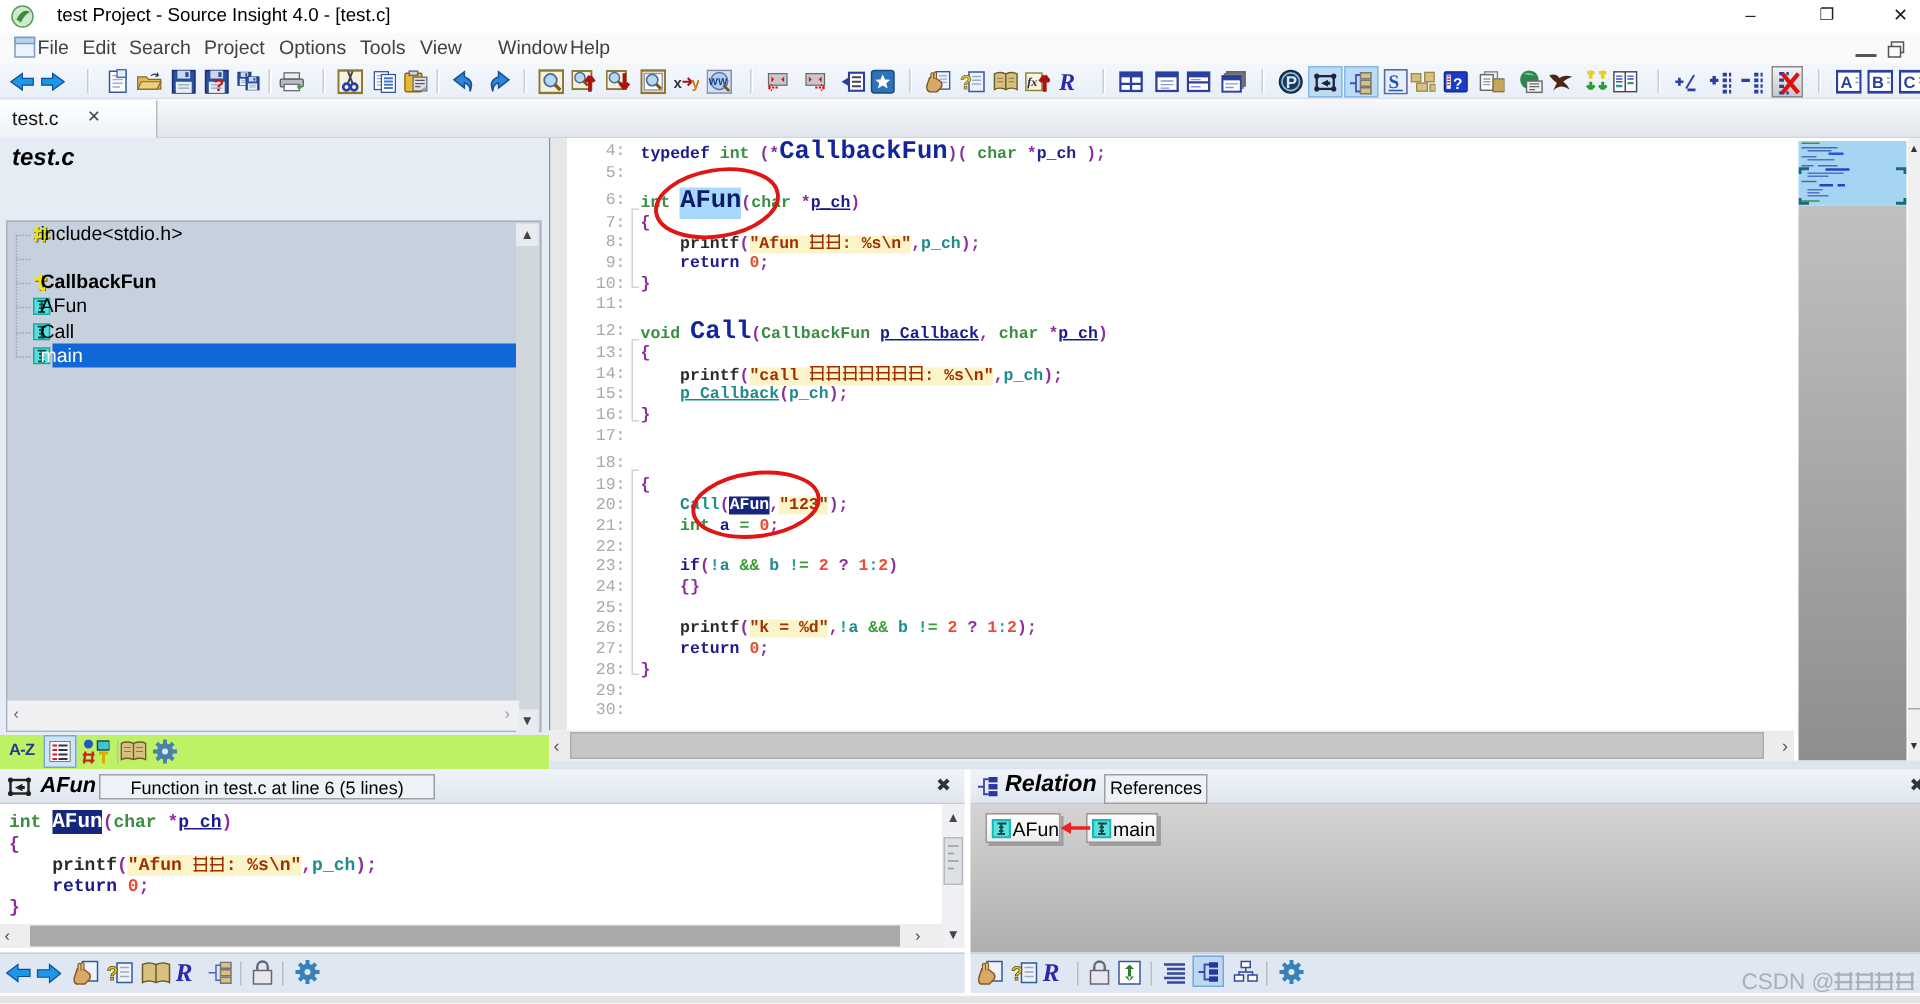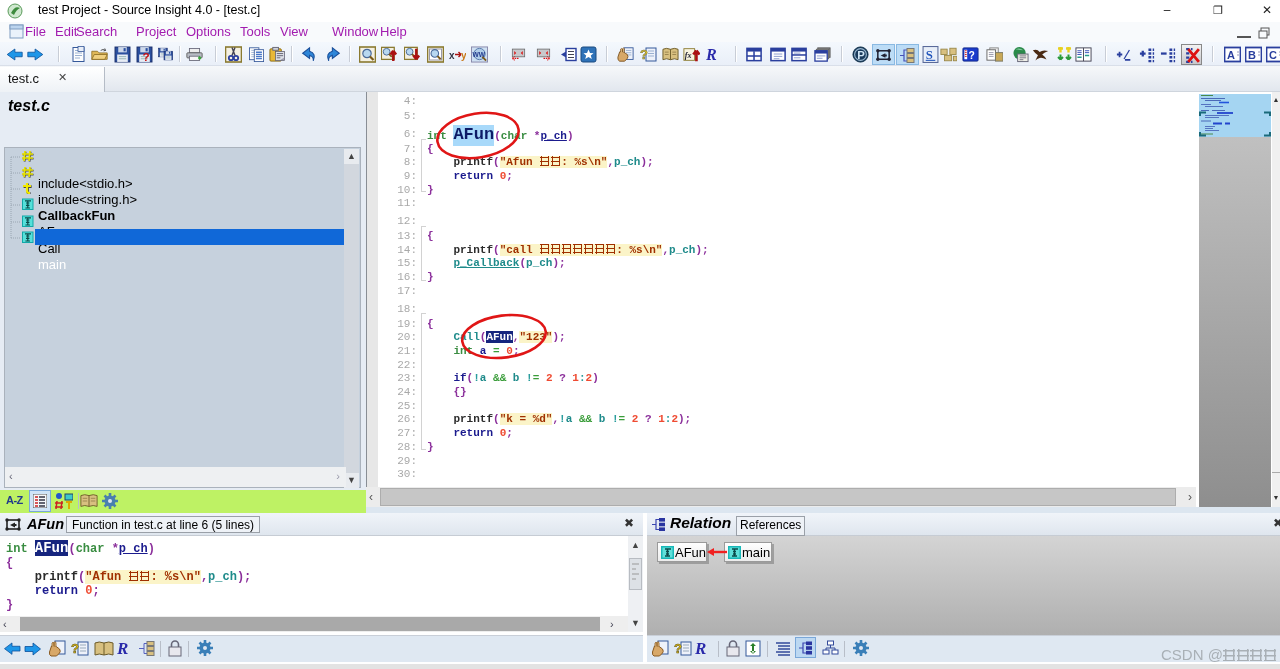--- a/index.html
+++ b/index.html
@@ -6,40 +6,40 @@
 html,body { width:1280px; height:669px; overflow:hidden; }
 body { font-family:"Liberation Sans", sans-serif; position:relative; background:#fff; }
 .abs { position:absolute; }
 
 
 #titlebar { left:0; top:0; width:1280px; height:22px; background:#ffffff; }
 #titletxt { left:38px; top:3px; font-size:12.5px; color:#000; }
 .winbtn { top:2px; width:18px; height:17px; font-size:12px; color:#222; text-align:center; line-height:17px; }
 
 
-#menubar { left:0; top:22px; width:1280px; height:20px; background:#f8fafc; font-size:13px; color:#a21caf; }
+#menubar { left:0; top:22px; width:1280px; height:20px; background:#f8fafc; font-size:13px; color:#404040; }
 .mitem { position:absolute; top:2px; }
 
 
 #toolbar { left:0; top:42px; width:1280px; height:24px; background:linear-gradient(#f4f8fd,#e9eff8); border-bottom:1px solid #d9dfe9; }
 .tico { position:absolute; top:4px; width:17px; height:17px; }
 .tsep { position:absolute; top:4px; width:1px; height:16px; background:#c8cdd6; box-shadow:1px 0 0 #fff; }
 
 
 #tabbar { left:0; top:66px; width:1280px; height:26px; background:linear-gradient(#f6f8fa,#e2e7ee); border-bottom:1px solid #cfd5dd; }
 #tab1 { left:0; top:1px; width:105px; height:25px; background:linear-gradient(#ffffff,#eef2f6); border-right:1px solid #b5bcc6; font-size:13px; color:#111; }
 
 
 #leftpanel { left:0; top:92px; width:366px; height:421px; background:#e6ecf4; }
 #lp-title { left:8px; top:5px; font-size:16px; font-weight:bold; font-style:italic; color:#000; }
 #lp-input { left:4px; top:27px; width:357px; height:25px; background:#fff; border:1px solid #9aa2ac; font-size:13.5px; color:#8a9098; line-height:23px; padding-left:8px; }
 #lp-list { left:4px; top:55px; width:357px; height:341px; background:#c6d1dd; border:1px solid #aab2bc; }
 .lrow { position:absolute; left:0; width:340px; height:16.3px; font-size:13px; color:#000; line-height:16.3px; }
 .licon { position:absolute; left:16px; top:2px; width:13px; height:12px; }
-.ltxt { position:absolute; left:33px; top:0;margin-top:28px; }
+.ltxt { position:absolute; left:22px; top:0; }
 #lp-vscroll { position:absolute; right:1px; top:1px; width:15px; height:339px; background:#d2d7de; }
 #lp-hscroll { left:5px; top:375px; width:341px; height:20px; background:#eef0f2; }
 #lp-toolbar { left:0; top:398px; width:366px; height:23px; background:#bef264; }
 
 
 #editor { left:366px; top:92px; width:830px; height:395px; background:#ffffff; border-left:1px solid #898e95; }
 #gutterstrip { left:0; top:0; width:11px; height:395px; background:#e7e7e7; }
 .cl { position:absolute; left:0; width:828px; white-space:pre; font-family:"Liberation Mono", monospace; font-size:11px; line-height:13.7px; font-weight:bold; }
 .lnum { position:absolute; width:50px; text-align:right; color:#a9a9a9; font-family:"Liberation Mono", monospace; font-size:11px; line-height:13.6px; }
 .kw { color:#1b1b8e; font-weight:bold; }
@@ -107,21 +107,21 @@
   <div class="abs winbtn" style="left:1258px">✕</div>
 </div>
 
 <div class="abs" id="menubar">
   <svg class="abs" style="left:9px;top:2px" width="15" height="15" viewBox="0 0 15 15">
       <rect x="1" y="1" width="13" height="13" fill="#eaf2fb" stroke="#7e9cc0"></rect>
       <rect x="1" y="1" width="13" height="4" fill="#bcd4ee" stroke="#7e9cc0"></rect>
     </svg>
   <span class="mitem" style="left:25px">File</span>
   <span class="mitem" style="left:55px">Edit</span>
-  <span class="mitem" style="left:76px">Search</span>
+  <span class="mitem" style="left:86px">Search</span>
   <span class="mitem" style="left:136px">Project</span>
   <span class="mitem" style="left:186px">Options</span>
   <span class="mitem" style="left:240px">Tools</span>
   <span class="mitem" style="left:280px">View</span>
   <span class="mitem" style="left:332px">Window</span>
   <span class="mitem" style="left:380px">Help</span>
   <span class="abs" style="left:1237px;top:6px;width:14px;height:10px;border-bottom:2px solid #555"></span>
   <svg class="abs" style="left:1258px;top:5px" width="12" height="12" viewBox="0 0 12 12">
       <rect x="3" y="1" width="8" height="7" fill="none" stroke="#555"></rect>
       <rect x="1" y="4" width="8" height="7" fill="#f8fafc" stroke="#555"></rect>
@@ -443,27 +443,20 @@
   <div class="abs" id="lp-list">
     <svg class="abs" style="left:0;top:0" width="30" height="100" viewBox="0 0 30 100">
       <path d="M6 9 V90 M6 9 H16 M6 25 H16 M6 41 H16 M6 57 H16 M6 74 H16 M6 90 H16" stroke="#9aa6b2" stroke-width="1" fill="none" stroke-dasharray="1,1"></path>
     </svg>
     <div class="lrow" style="top:-0.5px">
         <svg class="licon" viewBox="0 0 13 12">
           <path d="M4.6 1.6 L3.6 11.6 M9.6 1.6 L8.6 11.6 M1.6 4.6 H12.6 M1.6 8.6 H12.6" stroke="#555" stroke-width="1.9"></path>
           <path d="M4 1 L3 11 M9 1 L8 11 M1 4 H12 M1 8 H12" stroke="#e8e400" stroke-width="1.7"></path>
         </svg>
         <span class="ltxt">include&lt;stdio.h&gt;</span>
-      </div>
-    <div class="lrow" style="top:15.8px">
-        <svg class="licon" viewBox="0 0 13 12">
-          <path d="M4.6 1.6 L3.6 11.6 M9.6 1.6 L8.6 11.6 M1.6 4.6 H12.6 M1.6 8.6 H12.6" stroke="#555" stroke-width="1.9"></path>
-          <path d="M4 1 L3 11 M9 1 L8 11 M1 4 H12 M1 8 H12" stroke="#e8e400" stroke-width="1.7"></path>
-        </svg>
-        <span class="ltxt">include&lt;string.h&gt;</span>
       </div>
     <div class="lrow" style="top:32.1px;font-weight:bold">
         <svg class="licon" viewBox="0 0 13 12">
           <path d="M6.6 1.6 V9.6 Q6.6 11.6 9.6 11.6 M2.6 4.6 H10.6" stroke="#444" stroke-width="2.6" fill="none"></path>
           <path d="M6 1 V9 Q6 11 9 11 M2 4 H10" stroke="#f0e800" stroke-width="2.2" fill="none"></path>
         </svg>
         <span class="ltxt">CallbackFun</span>
       </div>
     <div class="lrow" style="top:48.4px">
         <svg class="licon" viewBox="0 0 13 12">
@@ -555,25 +548,27 @@
   <div class="lnum" style="top:294.0px;line-height:13.7px">24:</div>
   <div class="lnum" style="top:307.7px;line-height:13.7px">25:</div>
   <div class="lnum" style="top:321.4px;line-height:13.7px">26:</div>
   <div class="lnum" style="top:335.1px;line-height:13.7px">27:</div>
   <div class="lnum" style="top:348.8px;line-height:13.7px">28:</div>
   <div class="lnum" style="top:362.5px;line-height:13.7px">29:</div>
   <div class="lnum" style="top:376.2px;line-height:13.7px">30:</div>
   <div class="guides" style="left:54px;top:47px;height:53px"></div>
   <div class="guides" style="left:54px;top:134px;height:55px"></div>
   <div class="guides" style="left:54px;top:221px;height:137px"></div>
+  <div class="cl" style="left:60px;top:-0.2px;line-height:19px"><span class="kw">typedef</span> <span class="ty">int</span> <span class="pu">(*</span><span class="big">CallbackFun</span><span class="pu">)(</span> <span class="ty">char</span> <span class="pu">*</span><span style="color:#23238e">p_ch</span> <span class="pu">);</span></div>
   <div class="cl" style="left:60px;top:32.5px;line-height:19px"><span class="ty">int</span> <span class="big" style="background:#a8d9fa;color:#0d1b66;padding-bottom:2px">AFun</span><span class="pu">(</span><span class="ty">char</span> <span class="pu">*</span><span class="pa">p_ch</span><span class="pu">)</span></div>
   <div class="cl" style="left:60px;top:50.5px;line-height:13.7px"><span class="pu">{</span></div>
   <div class="cl" style="left:60px;top:64.2px;line-height:13.7px">    <span class="fn">printf</span><span class="pu">(</span><span class="st">"Afun <i class="cjk"></i><i class="cjk"></i>:&nbsp;%s\n"</span><span class="pu">,</span><span class="id">p_ch</span><span class="pu">);</span></div>
   <div class="cl" style="left:60px;top:77.9px;line-height:13.7px">    <span class="kw">return</span> <span class="nu">0</span><span class="pu">;</span></div>
   <div class="cl" style="left:60px;top:91.6px;line-height:13.7px"><span class="pu">}</span></div>
+  <div class="cl" style="left:60px;top:120.0px;line-height:19px"><span class="ty">void</span> <span class="big">Call</span><span class="pu">(</span><span class="ty">CallbackFun</span> <span class="pa">p_Callback</span><span class="pu">,</span> <span class="ty">char</span> <span class="pu">*</span><span class="pa">p_ch</span><span class="pu">)</span></div>
   <div class="cl" style="left:60px;top:138.0px;line-height:13.7px"><span class="pu">{</span></div>
   <div class="cl" style="left:60px;top:151.7px;line-height:13.7px">    <span class="fn">printf</span><span class="pu">(</span><span class="st">"call <i class="cjk"></i><i class="cjk"></i><i class="cjk"></i><i class="cjk"></i><i class="cjk"></i><i class="cjk"></i><i class="cjk"></i>:&nbsp;%s\n"</span><span class="pu">,</span><span class="id">p_ch</span><span class="pu">);</span></div>
   <div class="cl" style="left:60px;top:165.4px;line-height:13.7px">    <span class="id" style="text-decoration:underline">p_Callback</span><span class="pu">(</span><span class="id">p_ch</span><span class="pu">);</span></div>
   <div class="cl" style="left:60px;top:179.1px;line-height:13.7px"><span class="pu">}</span></div>
   <div class="cl" style="left:60px;top:225.5px;line-height:13.7px"><span class="pu">{</span></div>
   <div class="cl" style="left:60px;top:239.2px;line-height:13.7px">    <span class="id">Call</span><span class="pu">(</span><span style="background:#16257e;color:#fff">AFun</span><span class="pu">,</span><span class="st">"123"</span><span class="pu">);</span></div>
   <div class="cl" style="left:60px;top:252.9px;line-height:13.7px">    <span class="ty">int</span> <b style="color:#1b1b8e">a</b> <span class="opg">=</span> <span class="nu">0</span><span class="pu">;</span></div>
   <div class="cl" style="left:60px;top:280.3px;line-height:13.7px">    <span class="kw">if</span><span class="pu">(</span><span class="opt">!</span><span class="id">a</span> <span class="opg">&amp;&amp;</span> <span class="id">b</span> <span class="opt">!</span><span class="opg">=</span> <span class="nu">2</span> <span class="pu">?</span> <span class="nu">1</span><span class="opt">:</span><span class="nu">2</span><span class="pu">)</span></div>
   <div class="cl" style="left:60px;top:294.0px;line-height:13.7px">    <span class="pu">{}</span></div>
   <div class="cl" style="left:60px;top:321.4px;line-height:13.7px">    <span class="fn">printf</span><span class="pu">(</span><span class="st">"k = %d"</span><span class="pu">,</span><span class="opt">!</span><span class="id">a</span> <span class="opg">&amp;&amp;</span> <span class="id">b</span> <span class="opt">!</span><span class="opg">=</span> <span class="nu">2</span> <span class="pu">?</span> <span class="nu">1</span><span class="opt">:</span><span class="nu">2</span><span class="pu">);</span></div>
@@ -624,21 +619,21 @@
   <div class="phead">
     <svg class="abs" style="left:5px;top:4px" width="16" height="15" viewBox="0 0 16 15">
         <rect x="2" y="3" width="12" height="9" fill="none" stroke="#222" stroke-width="1.6"></rect>
         <circle cx="2" cy="3" r="1.7" fill="#222"></circle>
         <circle cx="14" cy="3" r="1.7" fill="#222"></circle>
         <circle cx="2" cy="12" r="1.7" fill="#222"></circle>
         <circle cx="14" cy="12" r="1.7" fill="#222"></circle>
         <path d="M5 8 L10 5.5 V7 H11.5 V9 H10 V10.5 Z" fill="#222"></path>
       </svg>
     <span class="abs" style="left:27px;top:3px;font-size:14.5px;font-weight:bold;font-style:italic">AFun</span>
-    <span class="abs" style="left:66px;top:3px;height:17px;border:1px solid #9aa0a8;padding:0 5px;font-size:12px;line-height:16px;background:#eef2f7">Function in test.c at line 6 (5 lines)</span>
+    <span class="abs" style="left:66px;top:3px;height:17px;border:1px solid #9aa0a8;padding:0 20px;font-size:12px;line-height:16px;background:#eef2f7">Function in test.c at line 6 (5 lines)</span>
     <span class="abs" style="left:624px;top:3px;font-size:12px;color:#333">✖</span>
   </div>
   <div class="abs" id="ctxbody">
     <div class="cl2" style="left:6px;top:5px"><span class="ty">int</span> <span style="background:#16257e;color:#fff;font-weight:bold;font-size:14px">AFun</span><span class="pu">(</span><span class="ty">char</span> <span class="pu">*</span><span class="pa">p_ch</span><span class="pu">)</span></div>
     <div class="cl2" style="left:6px;top:20px"><span class="pu">{</span></div>
     <div class="cl2" style="left:6px;top:34px">    <span class="fn">printf</span><span class="pu">(</span><span class="st">"Afun <i class="cjk"></i><i class="cjk"></i>:&nbsp;%s\n"</span><span class="pu">,</span><span class="id">p_ch</span><span class="pu">);</span></div>
     <div class="cl2" style="left:6px;top:48px">    <span class="kw">return</span> <span class="nu">0</span><span class="pu">;</span></div>
     <div class="cl2" style="left:6px;top:62px"><span class="pu">}</span></div>
   </div>
   <div class="abs" id="ctx-hscroll">

